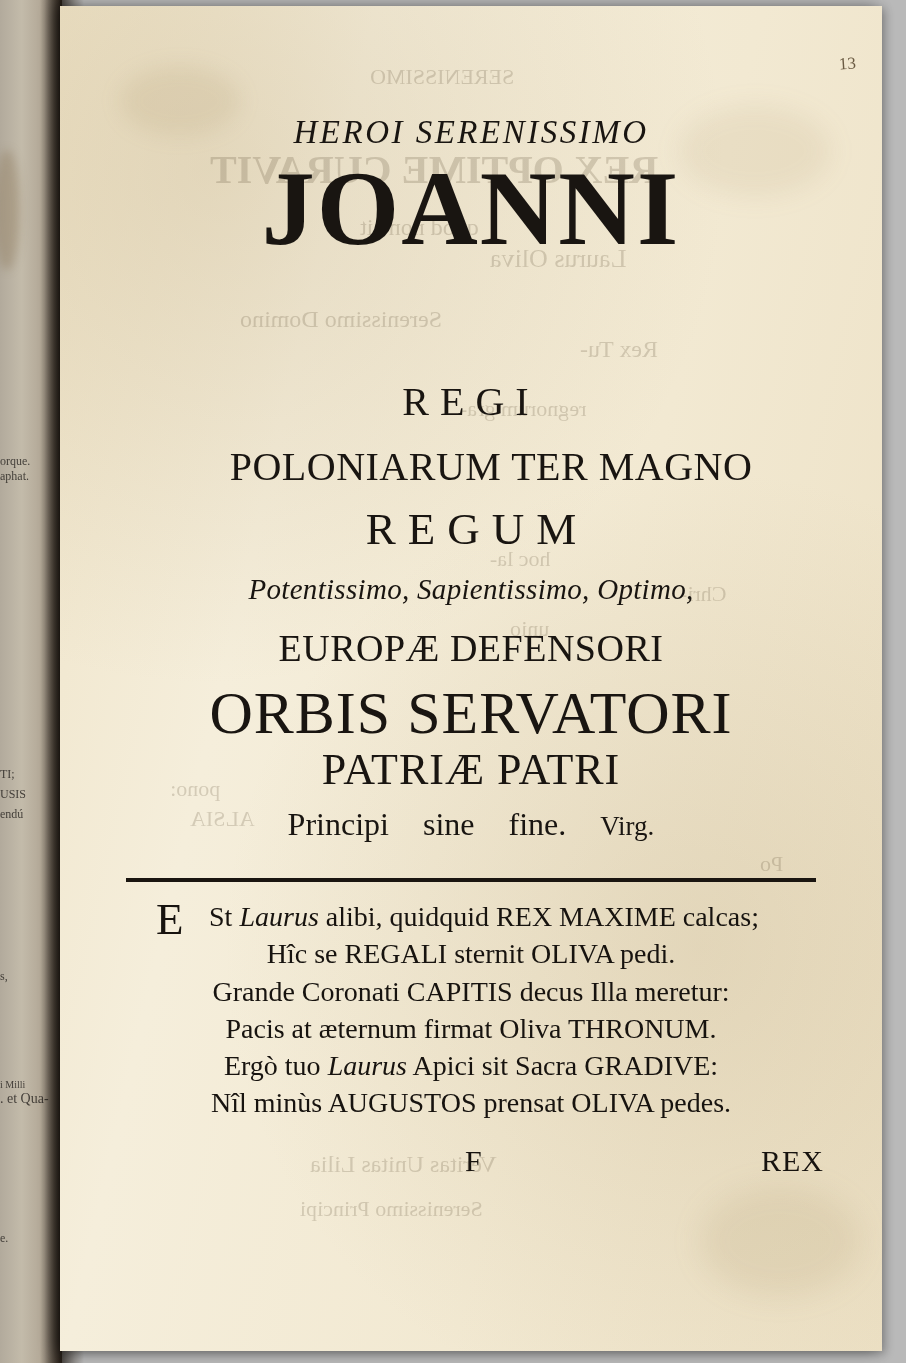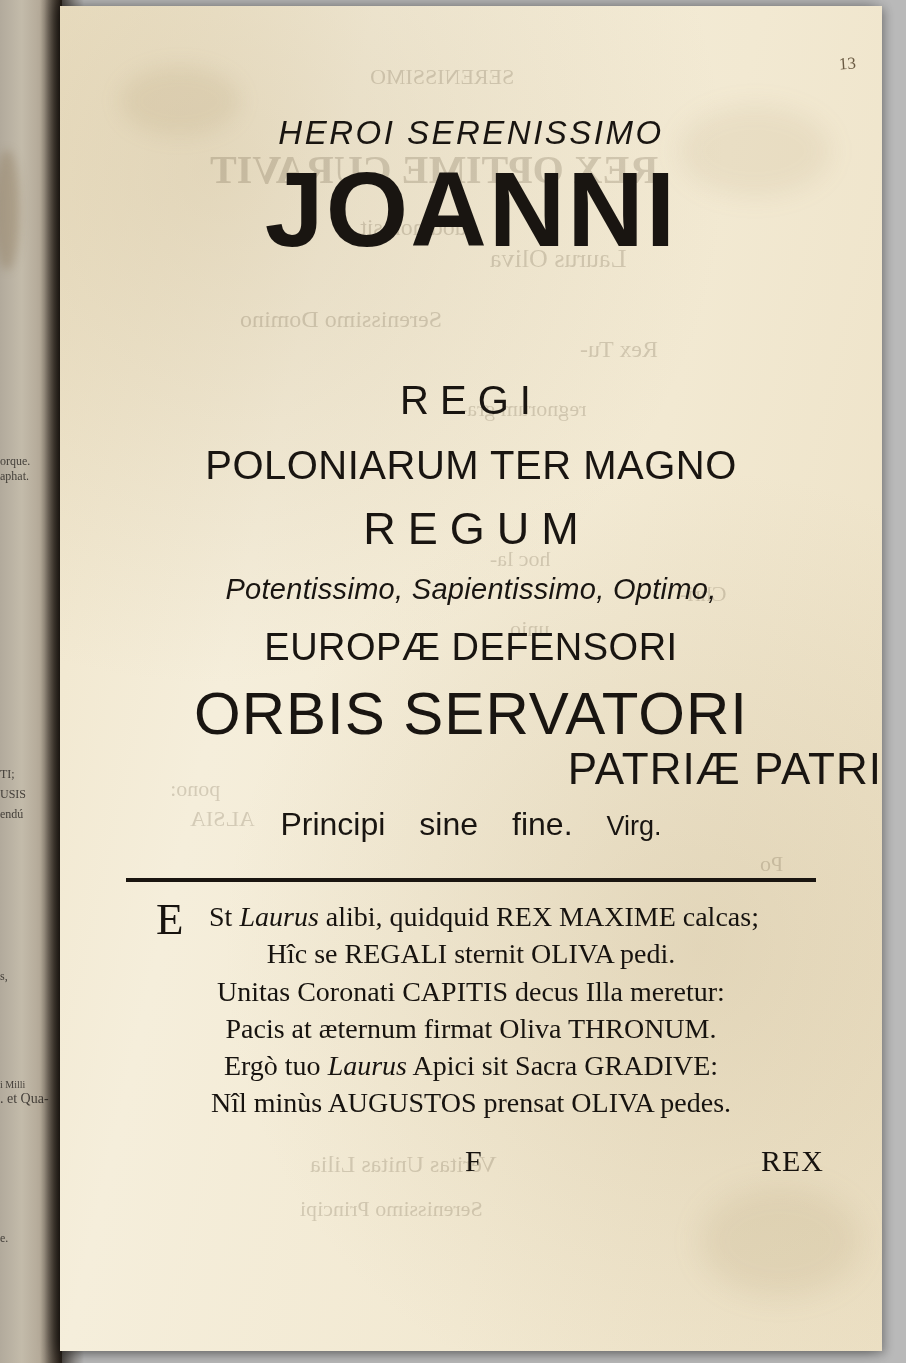--- a/index.html
+++ b/index.html
@@ -104,33 +104,33 @@
     width: 822px;
     height: 1345px;
   }
 
   .ln {
     position: absolute;
     width: 100%;
     text-align: center;
     color: #191511;
     white-space: nowrap;
-    font-family: Liberation Sans, sans-serif;
+    font-family: Liberation Serif, serif;
   }
 
   .l-heroi   { top: 108px; font-style: italic; font-size: 33px; letter-spacing: 2.5px; }
   .l-joanni  { top: 150px; font-size: 106px; font-weight: bold; letter-spacing: 2px; line-height: 106px; }
   .l-tertio  { top: 285px; font-size: 62px; font-weight: bold; letter-spacing: 3px; }
   .l-regi    { top: 372px; font-size: 40px; letter-spacing: 11px; }
-  .l-polon   { top: 437px; font-size: 40px; letter-spacing: 0.5px; }
+  .l-polon   { top: 437px; font-size: 40px; letter-spacing: 0.5px; padding-left: 20px; }
   .l-regum   { top: 497px; font-size: 45px; letter-spacing: 12px; margin-left: 6px; }
   .l-potent  { top: 567px; font-style: italic; font-size: 29px; letter-spacing: 0.3px; }
   .l-europae { top: 620px; font-size: 38px; letter-spacing: 0.5px; }
   .l-orbis   { top: 673px; font-size: 60px; letter-spacing: 1px; }
-  .l-patriae { top: 738px; font-size: 44px; letter-spacing: 1px; text-align: right; }
+  .l-patriae { top: 738px; font-size: 44px; letter-spacing: 1px; }
   .l-imperium{ top: 800px; font-size: 32px; }
   .l-imperium .sp { display: inline-block; width: 34px; }
   .l-imperium .virg { font-size: 27px; text-align: center; }
 
   #rule {
     position: absolute;
     left: 66px;
     top: 872px;
     width: 690px;
     height: 4px;
@@ -241,21 +241,21 @@
       </div>
 
       <div id="rule"></div>
 
       <div class="dropcap">E</div>
 
       <div class="poem p1">
         <span style="display:inline-block;width:26px"></span><span>St </span><span class="it">Laurus</span><span> alibi, quidquid REX MAXIME calcas;</span>
       </div>
       <div class="poem p2">Hîc se REGALI sternit OLIVA pedi.</div>
-      <div class="poem p3">Unitas Coronati CAPITIS decus Illa meretur:</div>
+      <div class="poem p3">Grande Coronati CAPITIS decus Illa meretur:</div>
       <div class="poem p4">Pacis at æternum firmat Oliva THRONUM.</div>
       <div class="poem p5">
         <span>Ergò tuo </span><span class="it">Laurus</span><span> Apici sit Sacra GRADIVE:</span>
       </div>
       <div class="poem p6">Nîl minùs AUGUSTOS prensat OLIVA pedes.</div>
 
       <div id="sig">F</div>
       <div id="catch">REX</div>
 
     </div>

